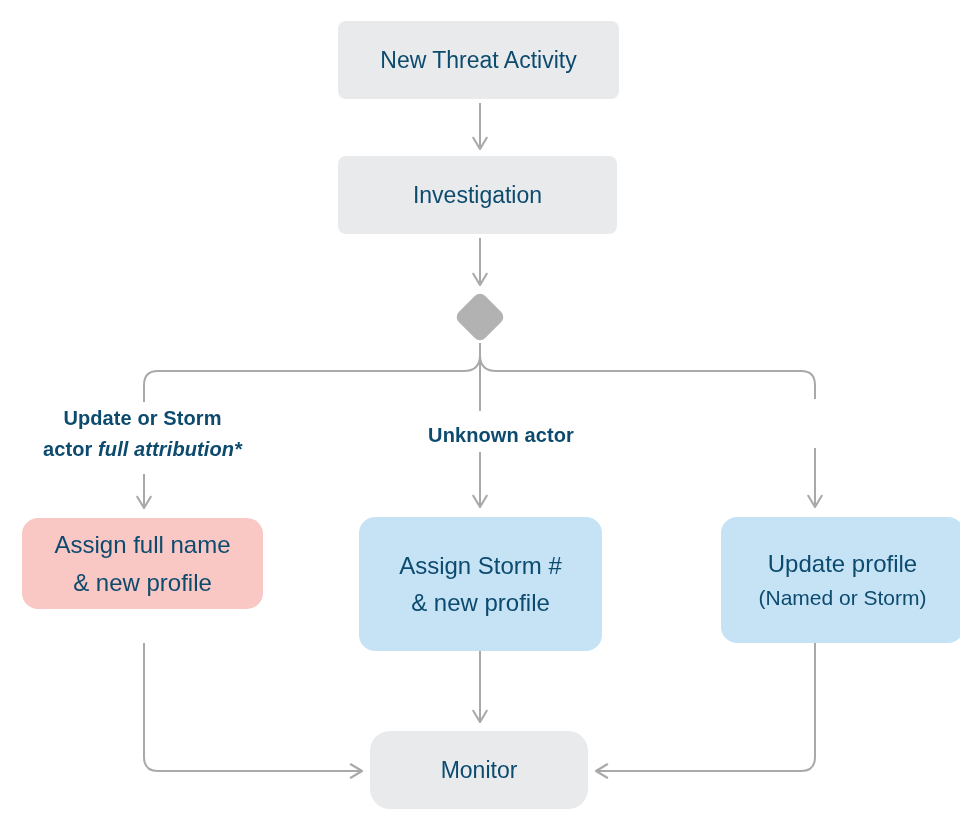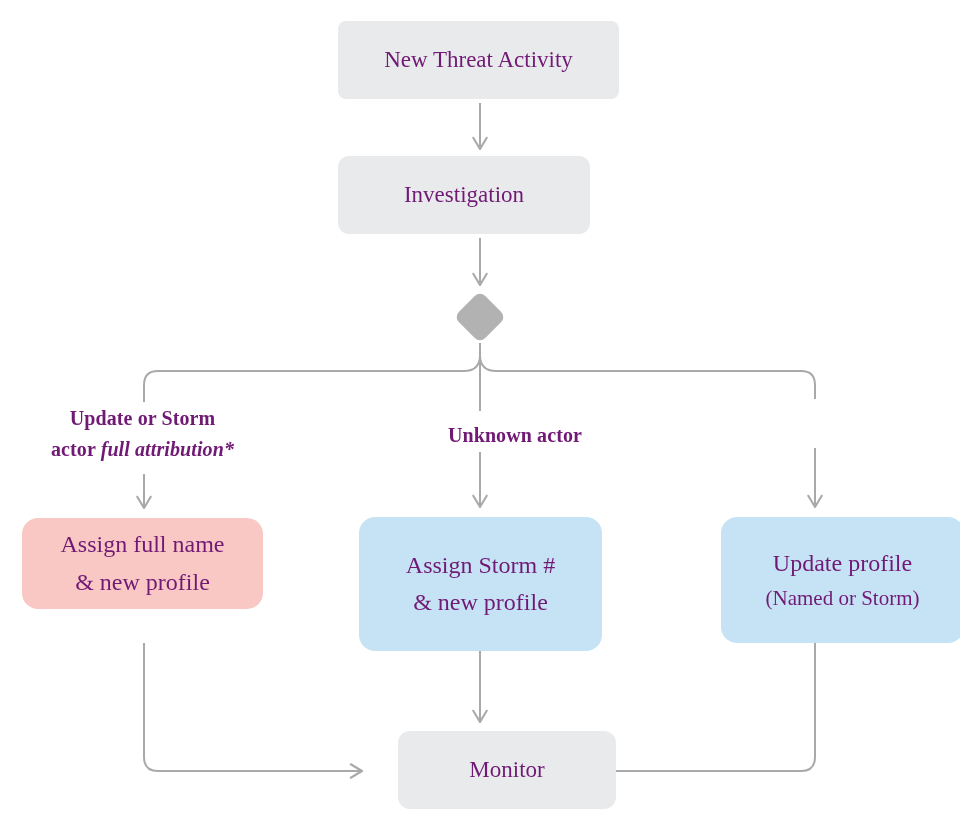--- a/index.html
+++ b/index.html
@@ -1,44 +1,44 @@
 <!DOCTYPE html>
 <html><head>
 <meta charset="utf-8">
 <style>
   html,body{margin:0;padding:0;background:#ffffff;}
   .canvas{
     position:relative;width:960px;height:829px;background:#ffffff;overflow:hidden;
-    font-family:Liberation Serif, serif;color:#701a75;
+    font-family:Liberation Sans, sans-serif;color:#0c4a6e;
   }
   .connectors{position:absolute;left:0;top:0;width:960px;height:829px;}
   .node{
     position:absolute;display:flex;flex-direction:column;align-items:center;justify-content:center;
     text-align:center;box-sizing:border-box;
   }
   .node-gray{background:#e8eaec;border-radius:8px;}
-  .node-gray.round{border-radius:12px;margin-left:28px;}
+  .node-gray.round{border-radius:20px;}
   .node-pink{background:#f9c8c4;border-radius:16px;}
   .node-blue{background:#c6e3f5;border-radius:16px;}
   .node-label{font-size:23px;line-height:1.5;}
   .node-line{font-size:24px;line-height:1.55;}
   .node-line.small{font-size:21px;}
   .branch-label{
     position:absolute;text-align:center;font-size:20px;font-weight:600;line-height:1.55;
     letter-spacing:0.1px;
   }
   .branch-label .em{font-style:italic;}
   #node-new{left:338px;top:21px;width:281px;height:78px;}
-  #node-investigation{left:338px;top:156px;width:252px;height:78px;border-radius:11px;}
+  #node-investigation{left:338px;top:156px;width:279px;height:78px;}
   #node-pink{left:22px;top:518px;width:241px;height:91px;}
   #node-storm{left:359px;top:517px;width:243px;height:134px;}
   #node-update{left:721px;top:517px;width:243px;height:126px;}
   #node-monitor{left:370px;top:731px;width:218px;height:78px;}
   #label-left{left:12px;top:403px;width:261px;}
-  #label-mid{left:382px;top:420px;width:200px;text-align:right;}
+  #label-mid{left:401px;top:420px;width:200px;}
   #label-right{left:715px;top:416px;width:200px;}
 </style>
 </head>
 <body>
 
 <div class="canvas">
 
   <svg class="connectors" viewBox="0 0 960 829" width="960" height="829">
     <defs>
       <marker id="arrowhead" viewBox="0 0 12 12" refX="10" refY="6" markerWidth="9" markerHeight="9" orient="auto" markerUnits="strokeWidth">

